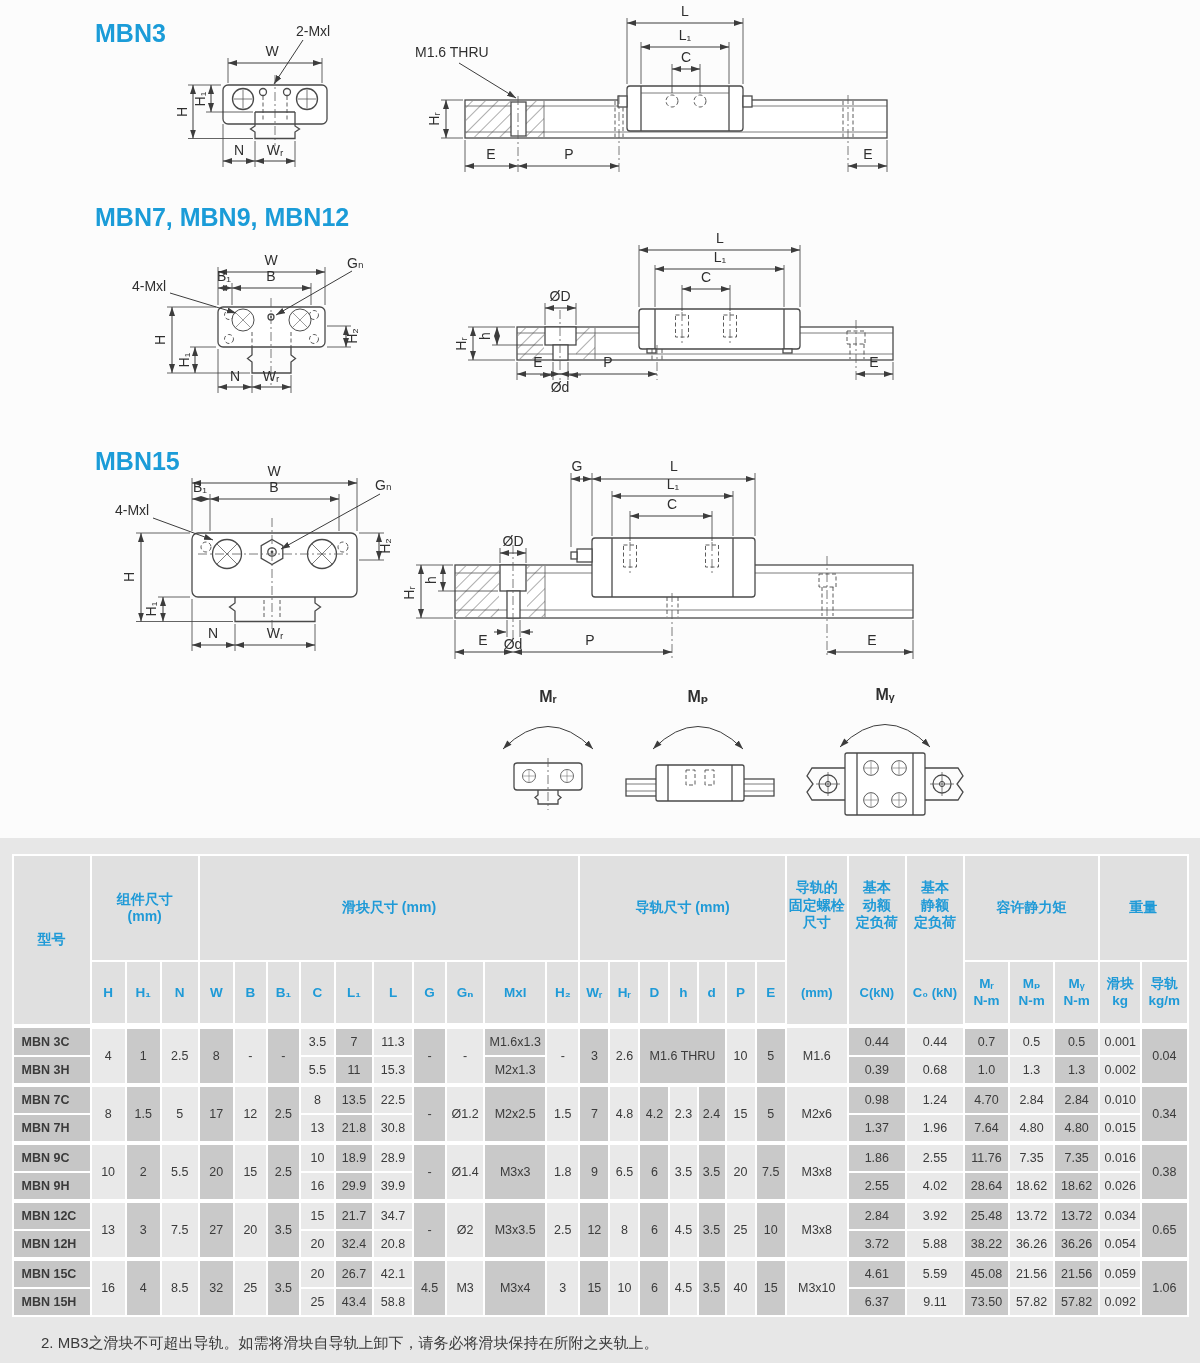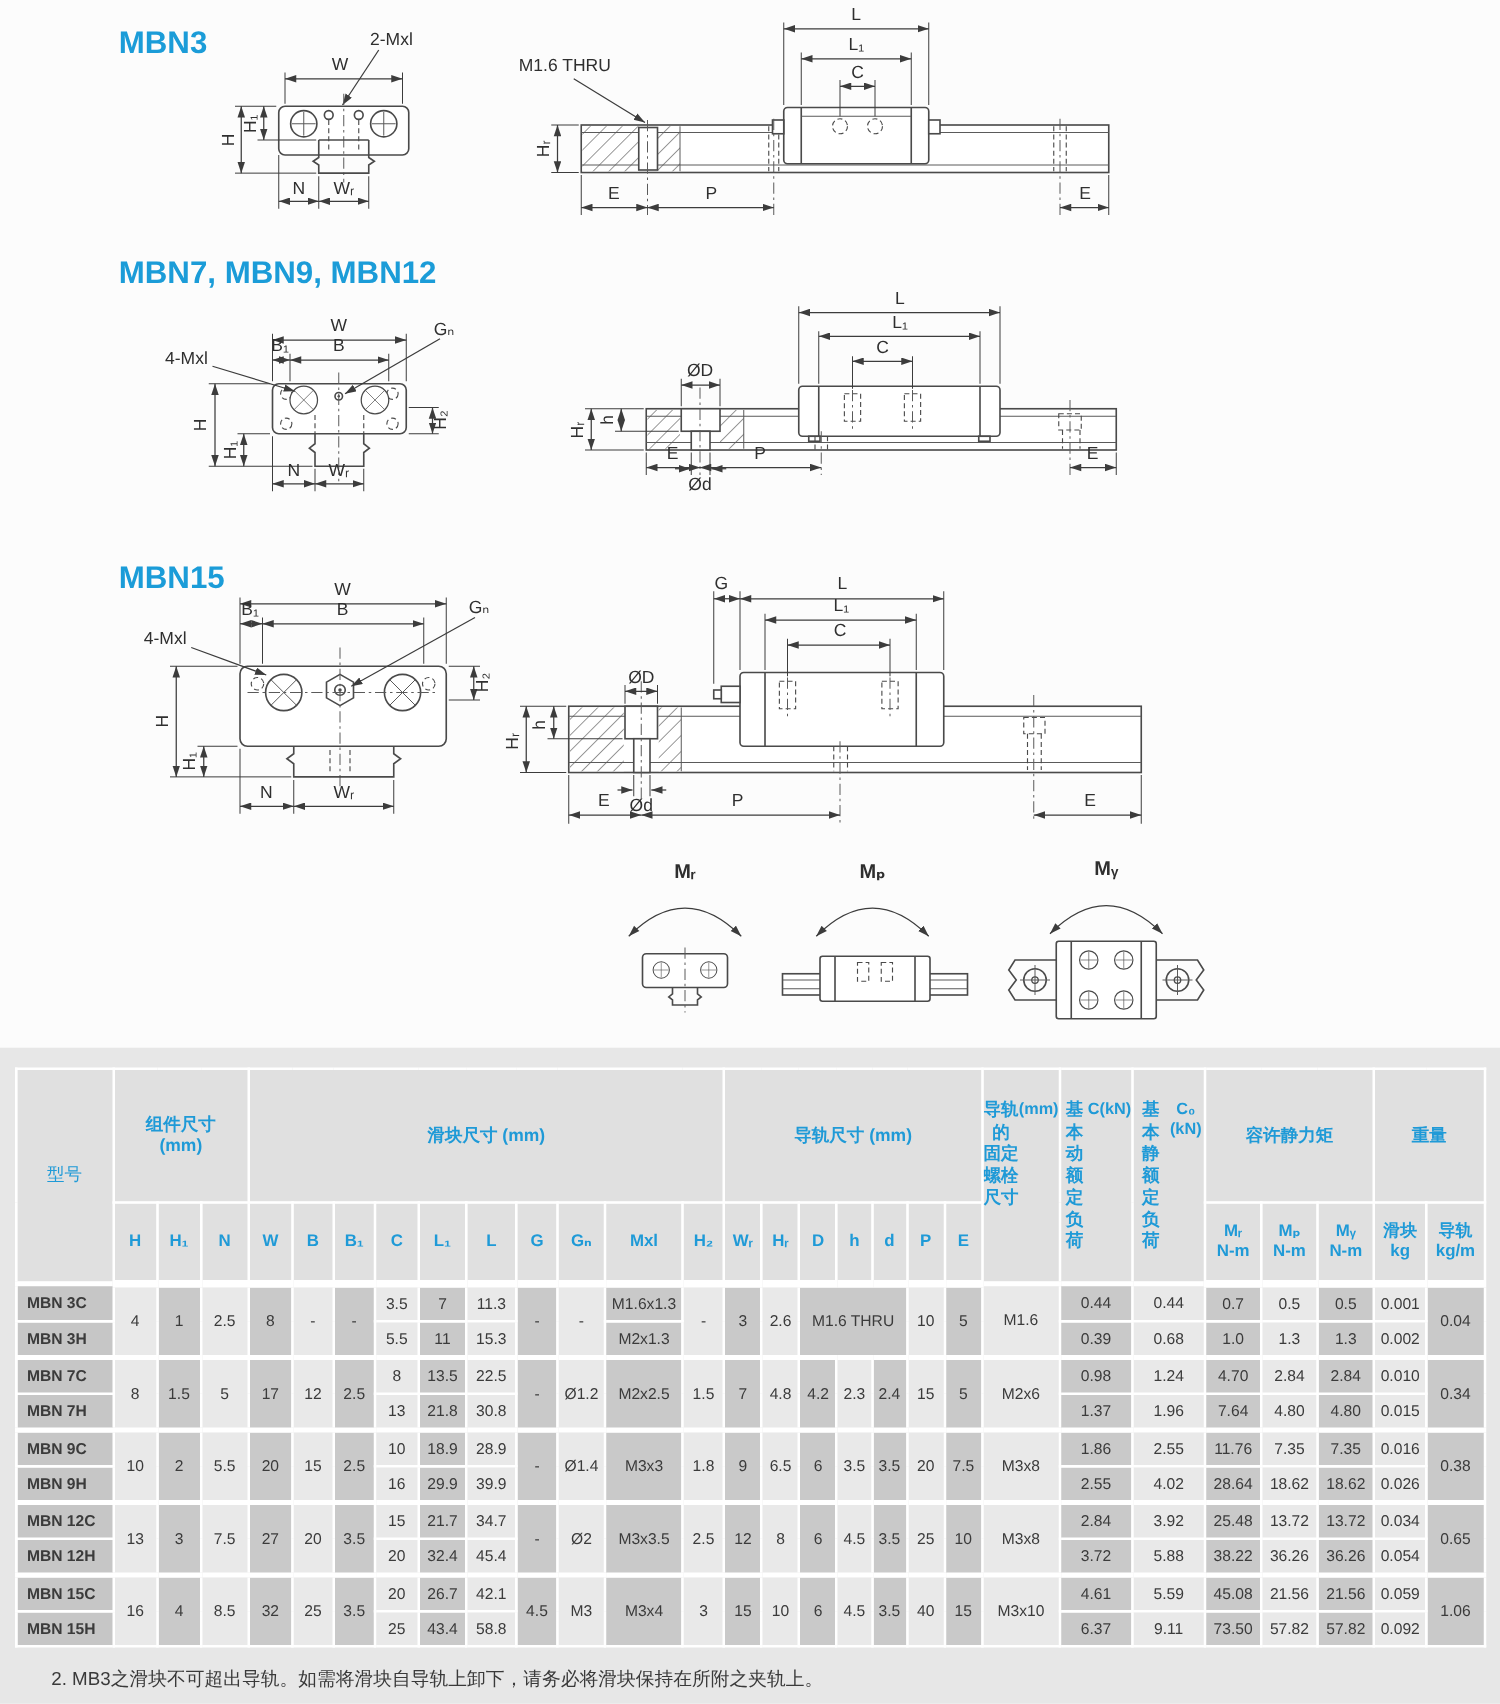--- a/index.html
+++ b/index.html
@@ -22,22 +22,22 @@
   text.mlab{font-size:16px;font-weight:bold;fill:#2f2f2f;}
   
   table.spec{border-collapse:collapse;table-layout:fixed;width:1177px;margin:0 auto;border:2px solid #fff;}
   .spec th,.spec td{border:2px solid #fff;padding:0;text-align:center;vertical-align:middle;overflow:hidden;}
   .spec thead th{background:#e0e0e0;white-space:pre-line;}
   .h-top th{height:80px;}
   .h-sub th{height:46px;}
   .spec thead tr.h-sub th{border-bottom:6px solid #fff;}
   th.grp,span.grp{color:#1f9ad7;font-size:14px;font-weight:bold;line-height:1.25;}
   th.dim-h{color:#1f9ad7;font-size:13.5px;font-weight:bold;line-height:1.2;}
-  th.model-h{color:#1f9ad7;font-size:14px;font-weight:normal;}
-  .tallwrap{display:flex;flex-direction:row;justify-content:space-between;min-height:122px;padding:5px 0;}
+  th.model-h{color:#1f9ad7;font-size:14px;font-weight:bold;}
+  .tallwrap{display:flex;flex-direction:column;justify-content:space-between;min-height:122px;padding:5px 0;}
   span.subl{color:#1f9ad7;font-size:13px;font-weight:bold;white-space:pre-line;line-height:1.2;}
   .spec tbody td{height:26px;font-size:12.5px;color:#3b3b3b;}
   .spec tbody tr.row-first td{border-top:4px solid #fff;}
   .spec tbody tr.row-sub td{border-top:2px solid #fff;}
   td.model-cell{background:#c6c6c6;text-align:left;padding-left:8px;font-weight:bold;font-size:12px;color:#2e2e2e;}
   td.light{background:#e9e9e9;}
   td.dark{background:#c9c9c9;}
   .notes{margin:14px 6px 0 6px;font-size:15px;color:#3a3a3a;line-height:1.55;padding-bottom:18px;}
   .notes .indent{margin-left:27px;}
 </style>
@@ -682,21 +682,21 @@
           <td class="val dark">25.48</td>
           <td class="val light">13.72</td>
           <td class="val dark">13.72</td>
           <td class="val light">0.034</td>
           <td class="val dark" rowspan="2">0.65</td>
         </tr>
         <tr class="row-sub">
           <td class="model-cell">MBN 12H</td>
           <td class="val light">20</td>
           <td class="val dark">32.4</td>
-          <td class="val light">45.4</td>
+          <td class="val light">20.8</td>
           <td class="val dark">3.72</td>
           <td class="val light">5.88</td>
           <td class="val dark">38.22</td>
           <td class="val light">36.26</td>
           <td class="val dark">36.26</td>
           <td class="val light">0.054</td>
         </tr>
         <tr class="row-first">
           <td class="model-cell">MBN 15C</td>
           <td class="val light" rowspan="2">16</td>

